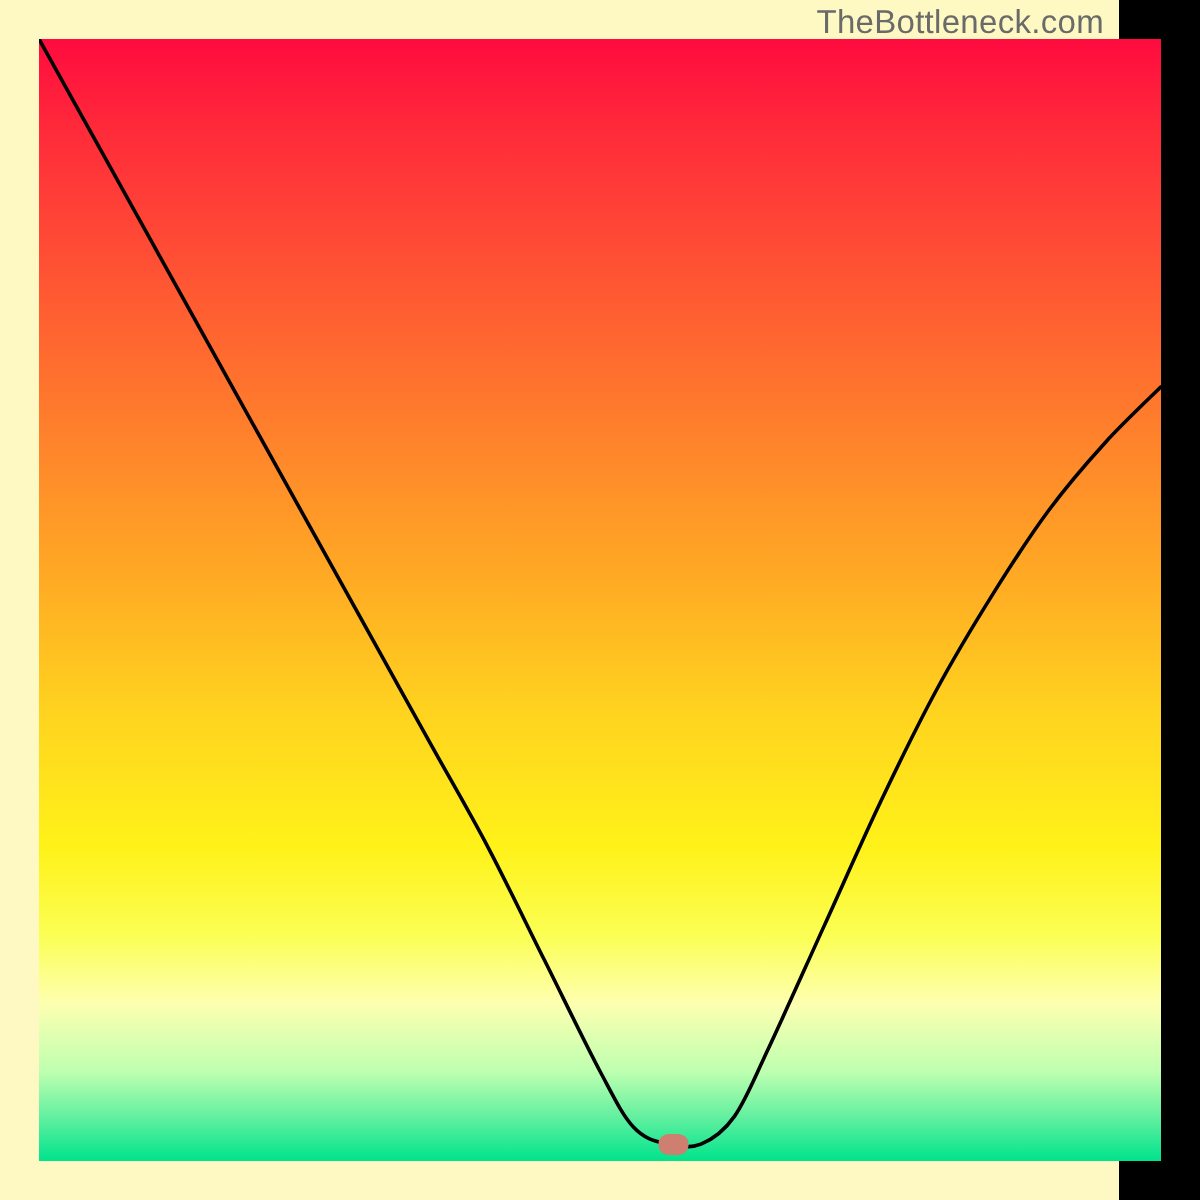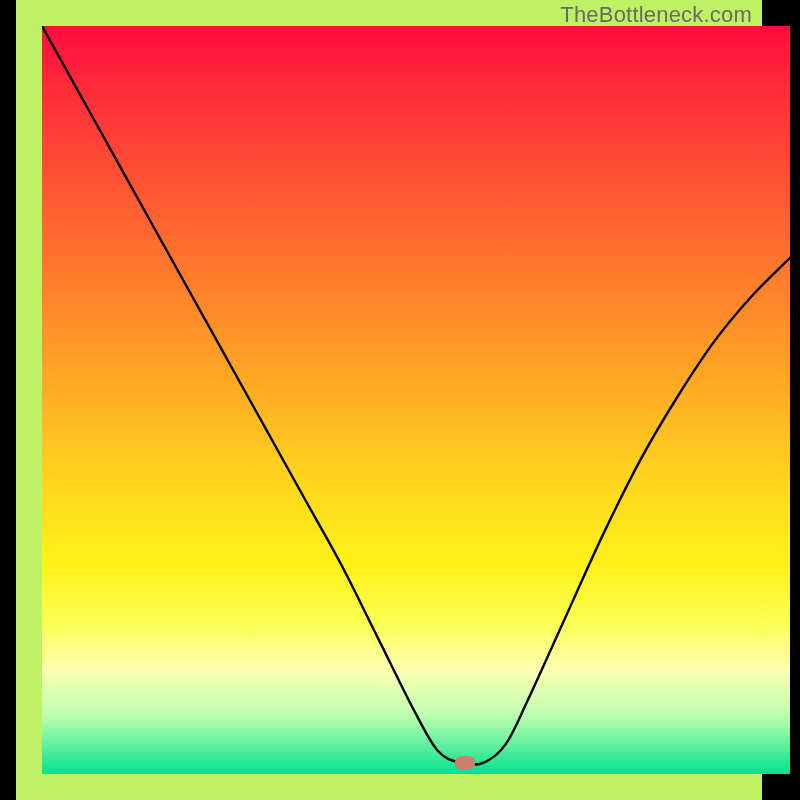--- a/index.html
+++ b/index.html
@@ -5,25 +5,25 @@
   html, body {
     margin: 0;
     padding: 0;
     width: 800px;
     height: 800px;
     background: #000;
     overflow: hidden;
   }
   .frame {
     position: absolute;
-    left: 16px;
+    left: 0;
     top: 0;
     width: 746px;
     height: 800px;
-    background: #bef264;
+    background: #fef9c3;
   }
   .plot {
     position: absolute;
     left: 26px;
     top: 26px;
     width: 748px;
     height: 748px;
     overflow: hidden;
   }
   .gradient {

